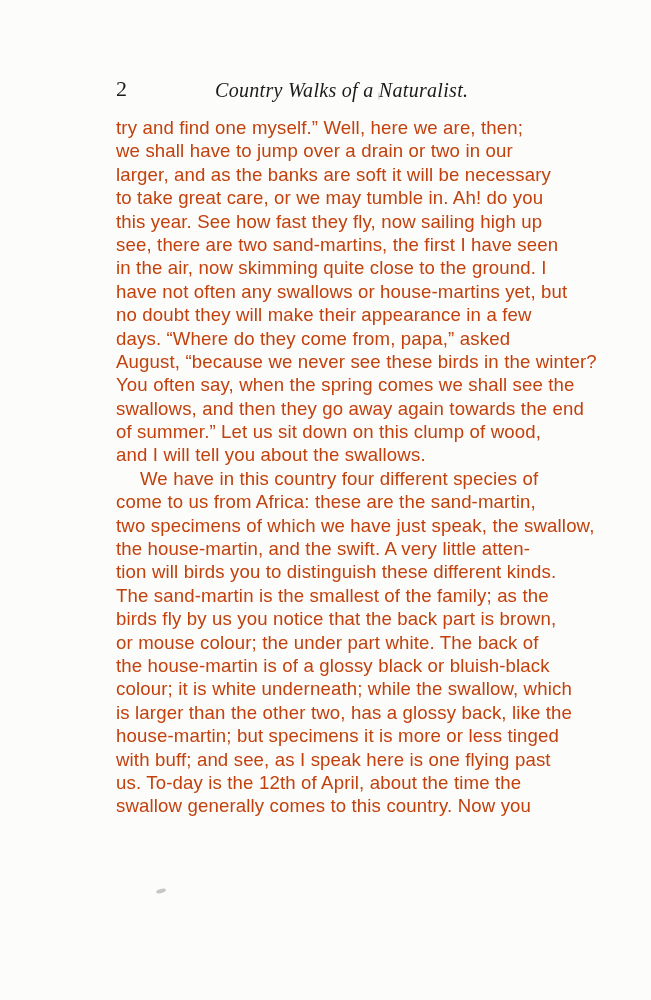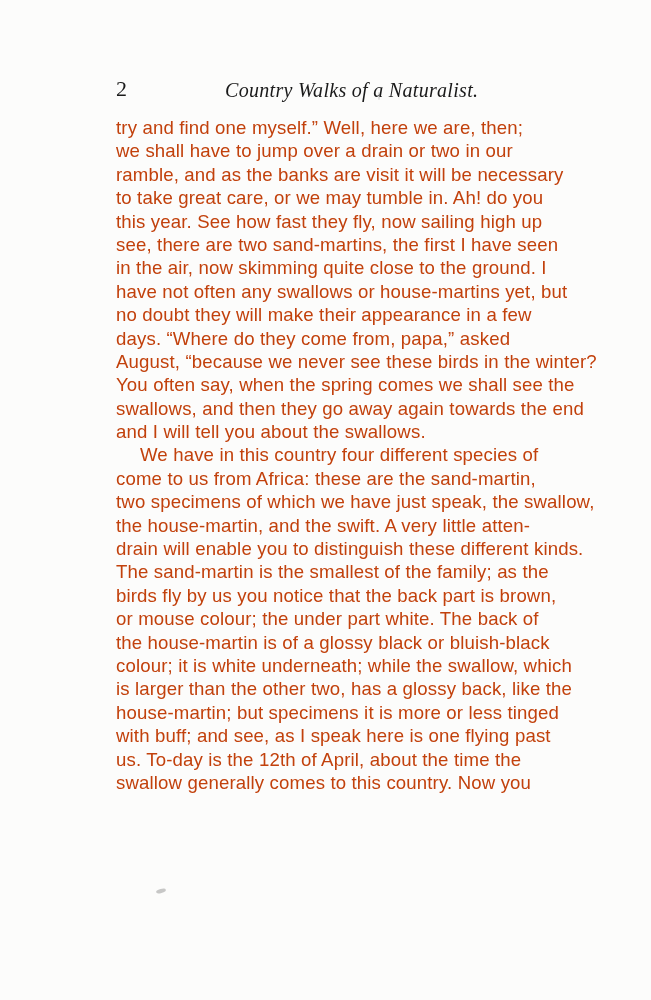--- a/index.html
+++ b/index.html
@@ -33,21 +33,21 @@
     .page-number {
       position: absolute;
       left: 0;
       top: 0;
       font-family: "Liberation Serif", serif;
       font-size: 22px;
       line-height: 26px;
     }
     .running-title {
       position: absolute;
-      left: 109px;
+      left: 99px;
       top: 2px;
       font-family: "Liberation Serif", serif;
       font-style: italic;
       font-size: 20px;
       line-height: 24px;
       letter-spacing: 0.3px;
       white-space: nowrap;
     }
     .body-text {
       position: absolute;
@@ -86,39 +86,40 @@
 <div class="page">
   <div class="header">
     <span class="page-number">2</span>
     <span class="running-title">Country Walks of a Naturalist.</span>
   </div>
 
   <div class="body-text">
     <div>
       <span class="line">try and find one myself.”  Well, here we are, then;</span>
       <span class="line">we shall have to jump over a drain or two in our</span>
-      <span class="line">ramble, and as the banks are visit it will be necessary</span>
+      <span class="line">larger, and as the banks are soft it will be necessary</span>
       <span class="line">to take great care, or we may tumble in.  Ah! do you</span>
       <span class="line">this year.  See how fast they fly, now sailing high up</span>
       <span class="line">see, there are two sand-martins, the first I have seen</span>
       <span class="line">in the air, now skimming quite close to the ground.  I</span>
       <span class="line">have not often any swallows or house-martins yet, but</span>
       <span class="line">no doubt they will make their appearance in a few</span>
       <span class="line">days.  “Where do they come from, papa,” asked</span>
       <span class="line">August, “because we never see these birds in the winter?</span>
       <span class="line">You often say, when the spring comes we shall see the</span>
       <span class="line">swallows, and then they go away again towards the end</span>
+      <span class="line">of summer.”  Let us sit down on this clump of wood,</span>
       <span class="line last">and I will tell you about the swallows.</span>
     </div>
     <div>
       <span class="line indent">We have in this country four different species of</span>
       <span class="line">come to us from Africa: these are the sand-martin,</span>
       <span class="line">two specimens of which we have just speak, the swallow,</span>
       <span class="line">the house-martin, and the swift.  A very little atten-</span>
-      <span class="line">drain will enable you to distinguish these different kinds.</span>
+      <span class="line">tion will birds you to distinguish these different kinds.</span>
       <span class="line">The sand-martin is the smallest of the family; as the</span>
       <span class="line">birds fly by us you notice that the back part is brown,</span>
       <span class="line">or mouse colour; the under part white.  The back of</span>
       <span class="line">the house-martin is of a glossy black or bluish-black</span>
       <span class="line">colour; it is white underneath; while the swallow, which</span>
       <span class="line">is larger than the other two, has a glossy back, like the</span>
       <span class="line">house-martin; but specimens it is more or less tinged</span>
       <span class="line">with buff; and see, as I speak here is one flying past</span>
       <span class="line">us.  To-day is the 12th of April, about the time the</span>
       <span class="line">swallow generally comes to this country.  Now you</span>

